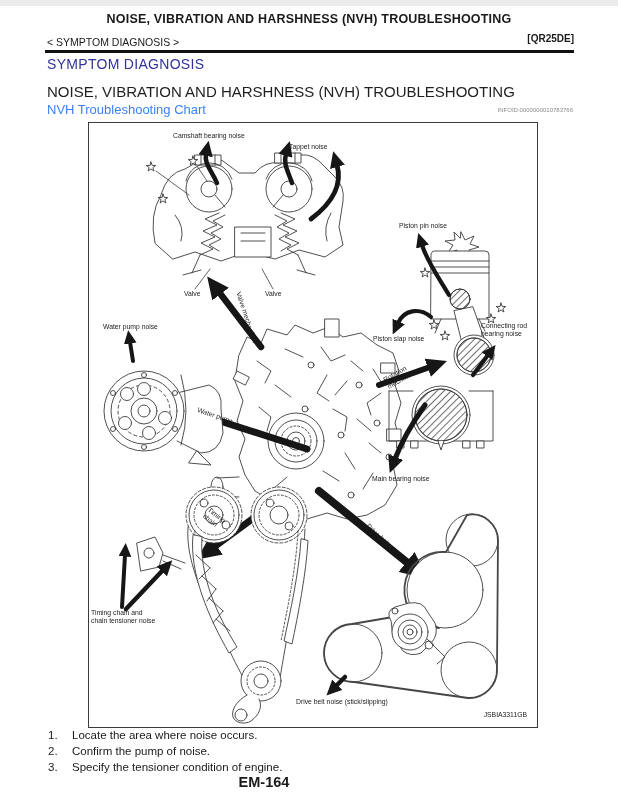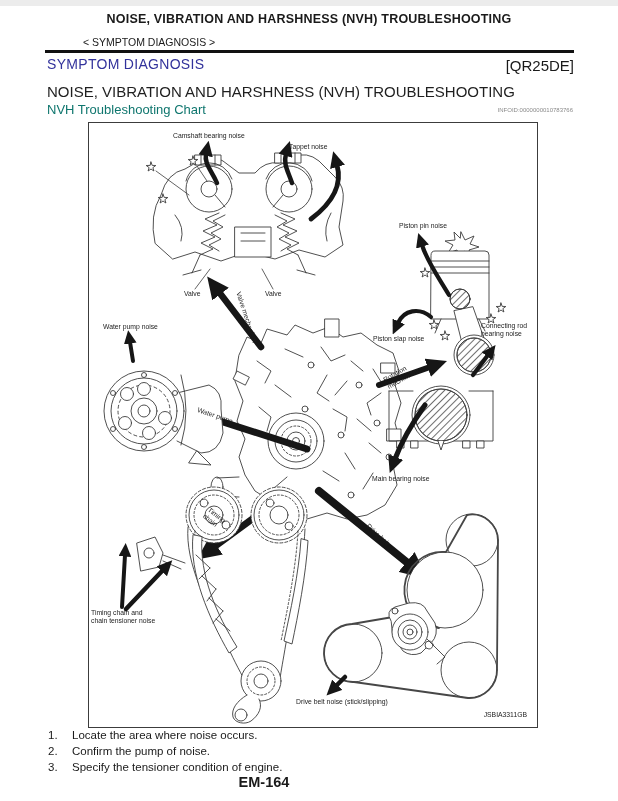--- a/index.html
+++ b/index.html
@@ -1,25 +1,25 @@
 <!DOCTYPE html>
 <html><head>
 <meta charset="utf-8">
 <style>
   html,body{margin:0;padding:0;background:#fff;}
   body{width:618px;height:801px;position:relative;font-family:"Liberation Sans",sans-serif;color:#1a1a1a;overflow:hidden;}
   .abs{position:absolute;}
   .top-strip{left:0;top:0;width:618px;height:6px;background:#ececec;}
   .top-title{left:45px;top:12px;width:528px;text-align:center;font-size:12.5px;font-weight:bold;letter-spacing:0.2px;}
-  .breadcrumb{left:47px;top:36px;font-size:10.5px;margin-left:36px;}
-  .engine-code{right:44px;top:33px;font-size:15px;font-weight:normal;margin-top:24px;}
+  .breadcrumb{left:47px;top:36px;font-size:10.5px;}
+  .engine-code{right:44px;top:33px;font-size:10px;font-weight:bold;}
   .header-rule{left:45px;top:50px;width:529px;height:3px;background:#111;}
   .section-title{left:47px;top:56px;font-size:14px;color:#32329b;letter-spacing:0.3px;}
   .subsection-title{left:47px;top:83px;font-size:15px;color:#1f1f1f;}
-  .chart-heading{left:47px;top:102px;font-size:13px;color:#0f766e;}
+  .chart-heading{left:47px;top:102px;font-size:13px;color:#3b82f6;}
   .infoid{right:45px;top:107px;font-size:6px;color:#8a8a8a;}
   .figure-box{left:88px;top:122px;width:448px;height:604px;border:1px solid #3c3c3c;background:#fff;}
   .fig-label{position:absolute;font-size:6.8px;line-height:1.22;color:#1c1c1c;white-space:nowrap;}
   .fig-label.wrap{white-space:normal;}
   .rot{transform-origin:0 0;}
   .steps{left:48px;top:729px;width:520px;font-size:11.5px;}
   .step-row{display:flex;margin-bottom:4.2px;}
   .step-num{width:24px;}
   .page-number{left:0;top:774px;width:528px;text-align:center;font-size:14.5px;font-weight:bold;}
   svg{display:block;}

